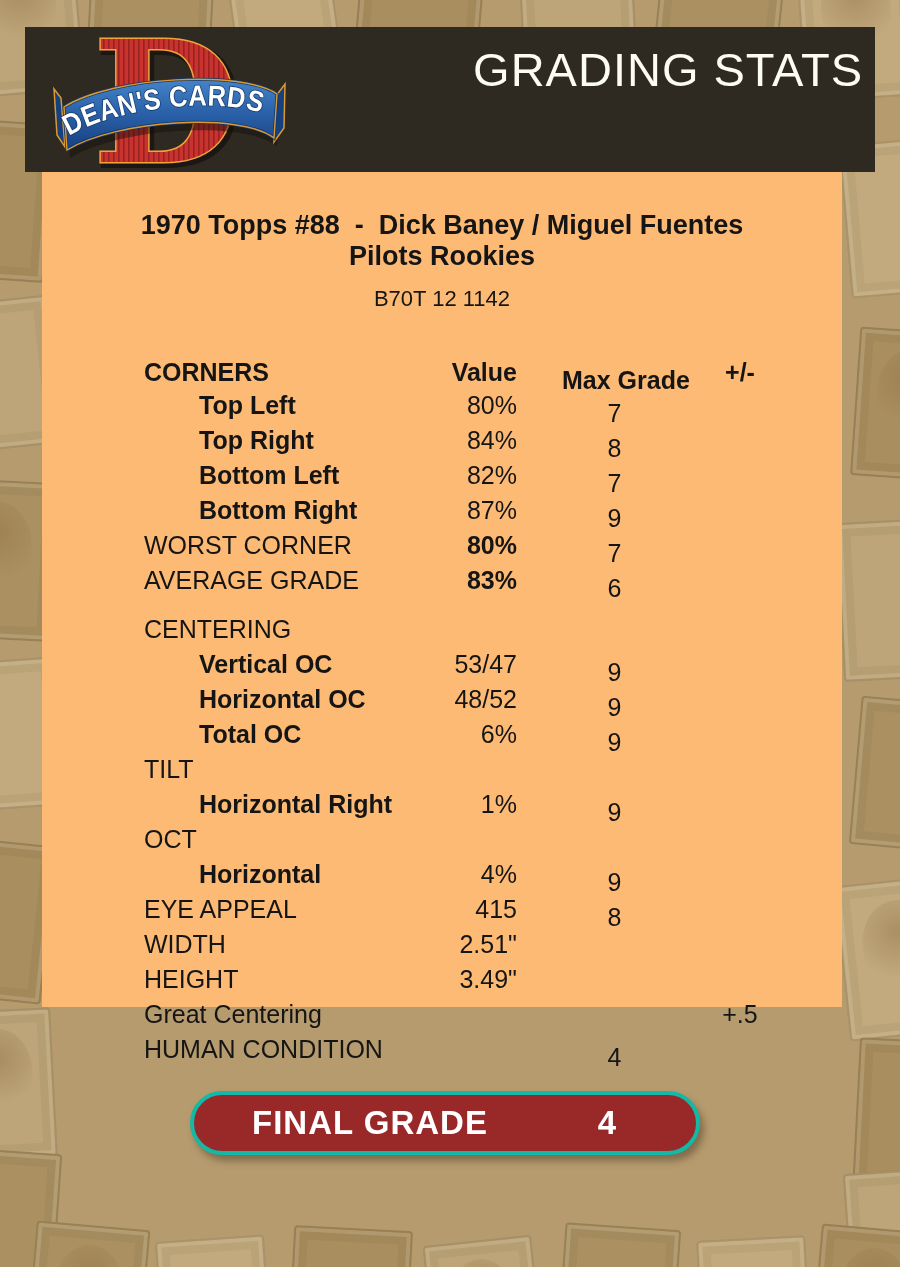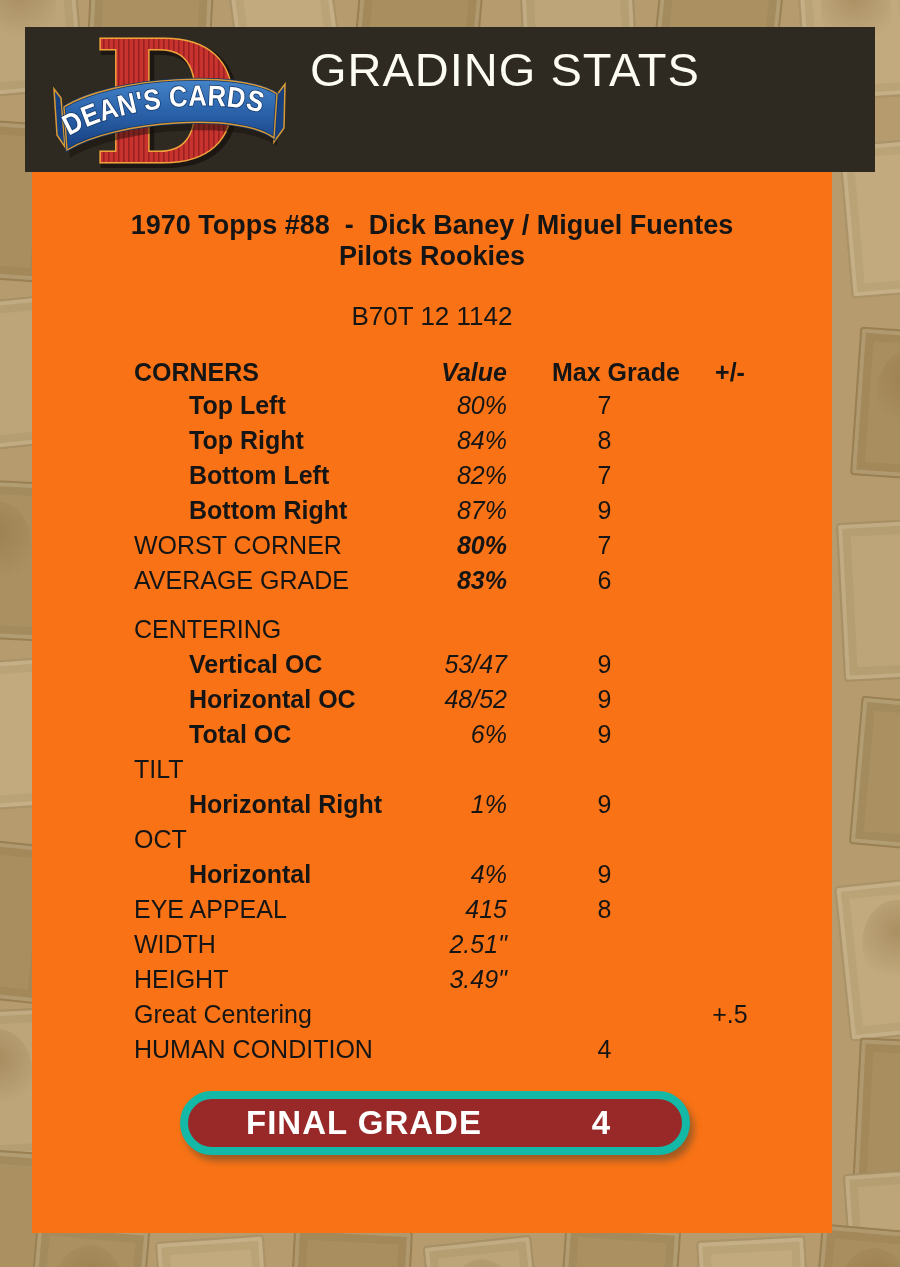--- a/index.html
+++ b/index.html
@@ -25,57 +25,57 @@
     background:radial-gradient(circle at 50% 35%, rgba(140,110,65,0.45), rgba(140,110,65,0) 70%);
   }
 
   
   .header-bar{
     position:absolute;left:25px;top:27px;width:850px;height:145px;
     background:#2e2921;
   }
   .logo-svg{position:absolute;left:28px;top:5px;}
   .header-titles{
-    position:absolute;left:285px;right:12px;top:16px;text-align:left;color:#fdfcf3;
+    position:absolute;left:285px;right:12px;top:16px;text-align:right;color:#fdfcf3;
   }
   .header-title{font-size:47px;line-height:54px;letter-spacing:1px;font-weight:normal;}
   .header-subtitle{font-size:37px;line-height:42px;margin-top:4px;}
 
   
   .panel{
-    position:absolute;left:32px;top:172px;width:800px;height:1061px;
-    background:#f97316;
+    position:absolute;left:42px;top:172px;width:800px;height:835px;
+    background:#fdba74;
   }
   .card-title-line{ text-align:center;font-size:27px;font-weight:bold;line-height:31px;white-space:pre;}
   .card-title-line.first{padding-top:38px;}
-  .card-code{text-align:center;font-size:26px;margin-top:29px;}
+  .card-code{text-align:center;font-size:22px;margin-top:14px;}
 
   
   .table-wrap{position:absolute;left:0;top:185px;width:800px;}
   .grid-row{position:relative;height:35px;}
   .colhead{height:30px;}
   .spacer-row{height:14px;}
   .cell{
     position:absolute;top:50%;transform:translateY(-50%);
     font-size:25px;white-space:pre;
   }
   .lbl{left:102px;font-weight:normal;}
   .lbl.indent{left:157px;font-weight:bold;text-align:center;}
-  .val{left:330px;width:145px;text-align:right;font-style:italic;}
+  .val{left:330px;width:145px;text-align:right;}
   .val.b{font-weight:bold;}
-  .max{left:520px;width:105px;text-align:center;}
+  .max{left:520px;width:105px;text-align:center;margin-top:8px;}
   .pm{left:650px;width:96px;text-align:center;}
   .colh{font-weight:bold;}
 
   
   .final-grade-btn{
     position:absolute;left:148px;top:919px;width:510px;height:64px;
     box-sizing:border-box;
     background:#992929;
-    border:8px solid #14b8a6;
+    border:4px solid #14b8a6;
     border-radius:32px;
     box-shadow:4px 6px 7px rgba(85,70,45,0.55);
     cursor:pointer;
   }
   .fg-label{
     position:absolute;left:58px;top:50%;transform:translateY(-50%);
     color:#ffffff;font-weight:bold;font-size:33px;letter-spacing:1px;white-space:pre;
   }
   .fg-value{
     position:absolute;left:383px;width:60px;text-align:center;top:50%;transform:translateY(-50%);

